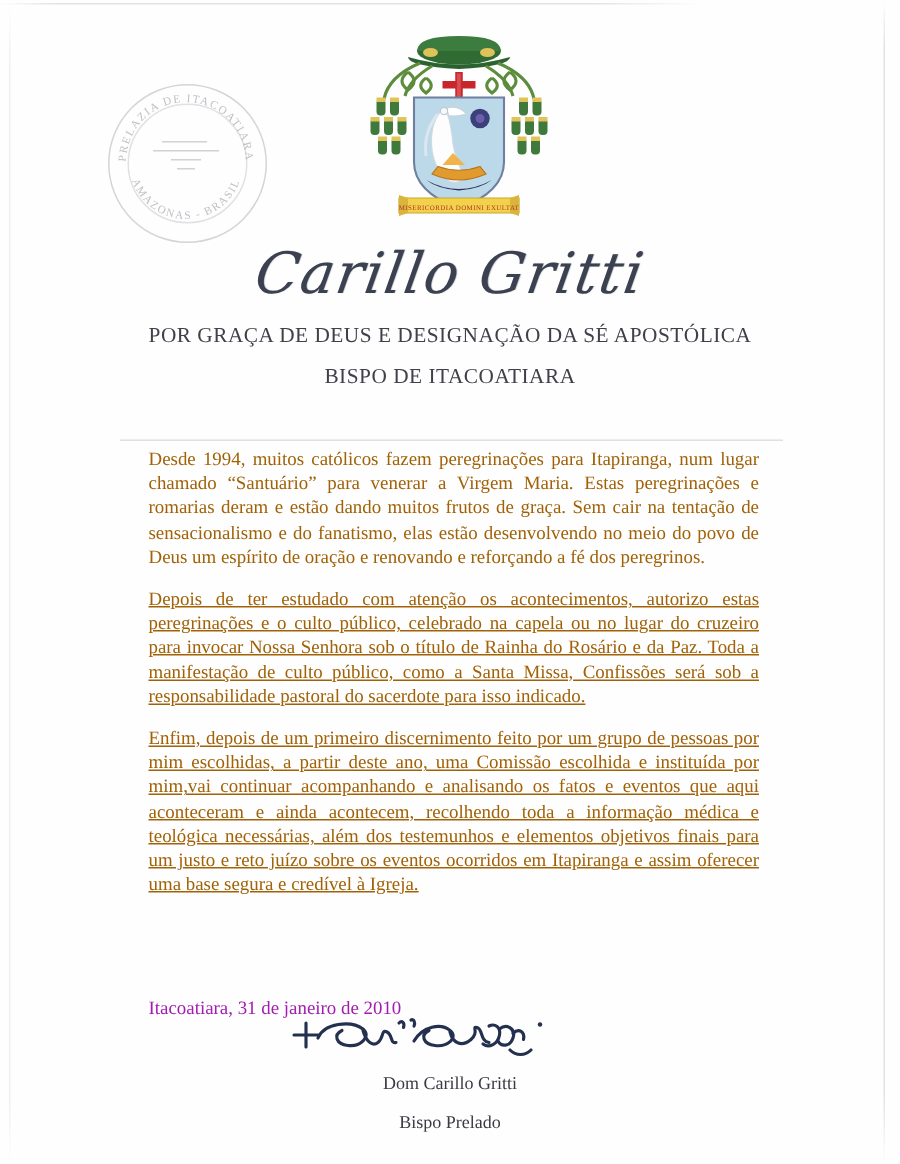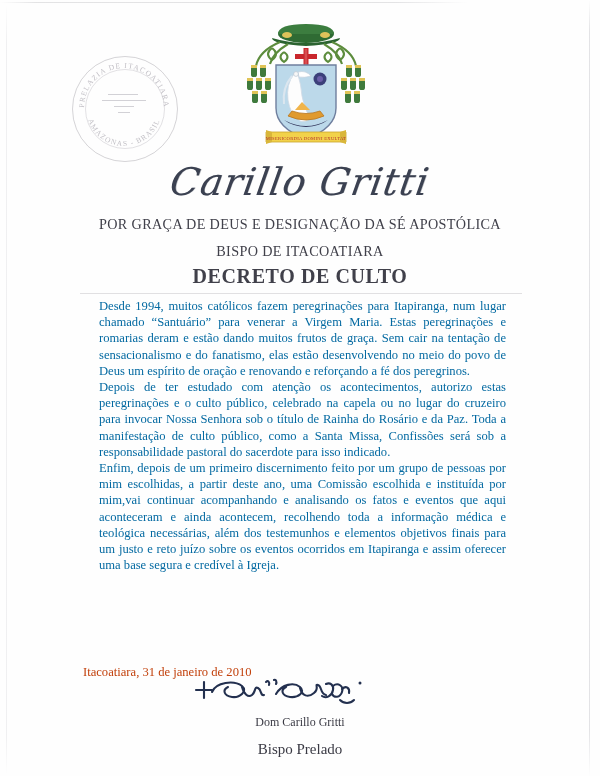--- a/index.html
+++ b/index.html
@@ -153,31 +153,31 @@
     left: 99px;
     top: 298px;
     width: 407px;
   }
   .body-block p {
     margin: 0;
     font-size: 12.6px;
     line-height: 16.2px;
     text-align: justify;
     text-justify: inter-word;
-    color: #0369a1;
-  }
-  .body-block p + p { margin-top: 0; }
+    color: #a16207;
+  }
+  .body-block p + p { margin-top: 12px; text-decoration: underline; }
 
   .dateline {
     position: absolute;
-    left: 83px;
+    left: 99px;
     top: 664px;
     font-size: 12.6px;
     line-height: 16.2px;
-    color: #c2410c;
+    color: #a21caf;
   }
 
   
   .sig-ink {
     position: absolute;
     left: 190px;
     top: 676px;
     width: 220px;
     height: 34px;
   }
@@ -187,21 +187,21 @@
     top: 715px;
     text-align: center;
     font-size: 12px;
     color: #3a3a44;
   }
   .sig-title {
     position: absolute;
     left: 0; right: 0;
     top: 741px;
     text-align: center;
-    font-size: 15px;
+    font-size: 12px;
     color: #3a3a44;
   }
 </style>
 </head>
 <body>
 
 <div id="page">
 
   <div class="scan-edge-top"></div>
   <div class="scan-edge-right"></div>
@@ -329,21 +329,20 @@
         <path d="M 114,108 L 108,110 L 108,120 L 114,122 Z" fill="#d9b63a"></path>
         <text x="74" y="118" text-anchor="middle" font-family="Liberation Serif, serif" font-size="4.6" letter-spacing="0.3" fill="#b4302f">MISERICORDIA DOMINI EXULTAT</text>
       </g>
     </svg>
   </div>
 
   <div class="signature-script">Carillo Gritti</div>
 
   <div class="heading heading-2">BISPO DE ITACOATIARA</div>
   <div class="heading heading-1">POR GRAÇA DE DEUS E DESIGNAÇÃO DA SÉ APOSTÓLICA</div>
-  <div class="heading heading-3">DECRETO DE CULTO</div>
 
   <div class="body-block">
     <p>Desde 1994, muitos católicos fazem peregrinações para Itapiranga, num lugar chamado “Santuário” para venerar a Virgem Maria. Estas peregrinações e romarias deram e estão dando muitos frutos de graça. Sem cair na tentação de sensacionalismo e do fanatismo, elas estão desenvolvendo no meio do povo de Deus um espírito de oração e renovando e reforçando a fé dos peregrinos.</p>
     <p>Depois de ter estudado com atenção os acontecimentos, autorizo estas peregrinações e o culto público, celebrado na capela ou no lugar do cruzeiro para invocar Nossa Senhora sob o título de Rainha do Rosário e da Paz. Toda a manifestação de culto público, como a Santa Missa, Confissões será sob a responsabilidade pastoral do sacerdote para isso indicado.</p>
     <p>Enfim, depois de um primeiro discernimento feito por um grupo de pessoas por mim escolhidas, a partir deste ano, uma Comissão escolhida e instituída por mim,vai continuar acompanhando e analisando os fatos e eventos que aqui aconteceram e ainda acontecem, recolhendo toda a informação médica e teológica necessárias, além dos testemunhos e elementos objetivos finais para um justo e reto juízo sobre os eventos ocorridos em Itapiranga e assim oferecer uma base segura e credível à Igreja.</p>
   </div>
 
   <div class="dateline">Itacoatiara, 31 de janeiro de 2010</div>
 
   <div class="sig-ink">

